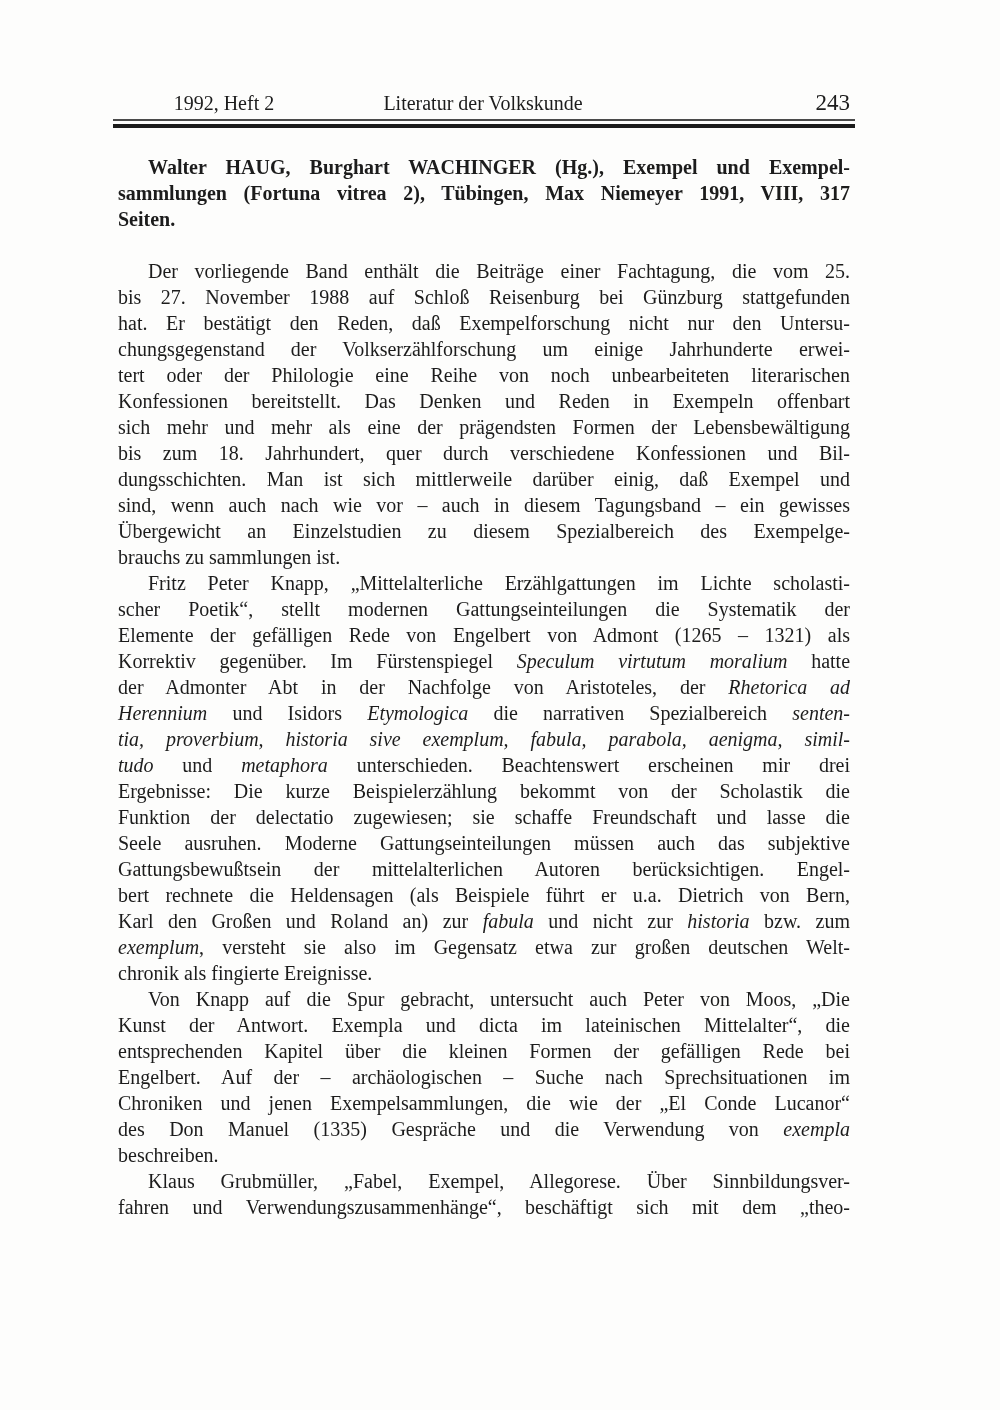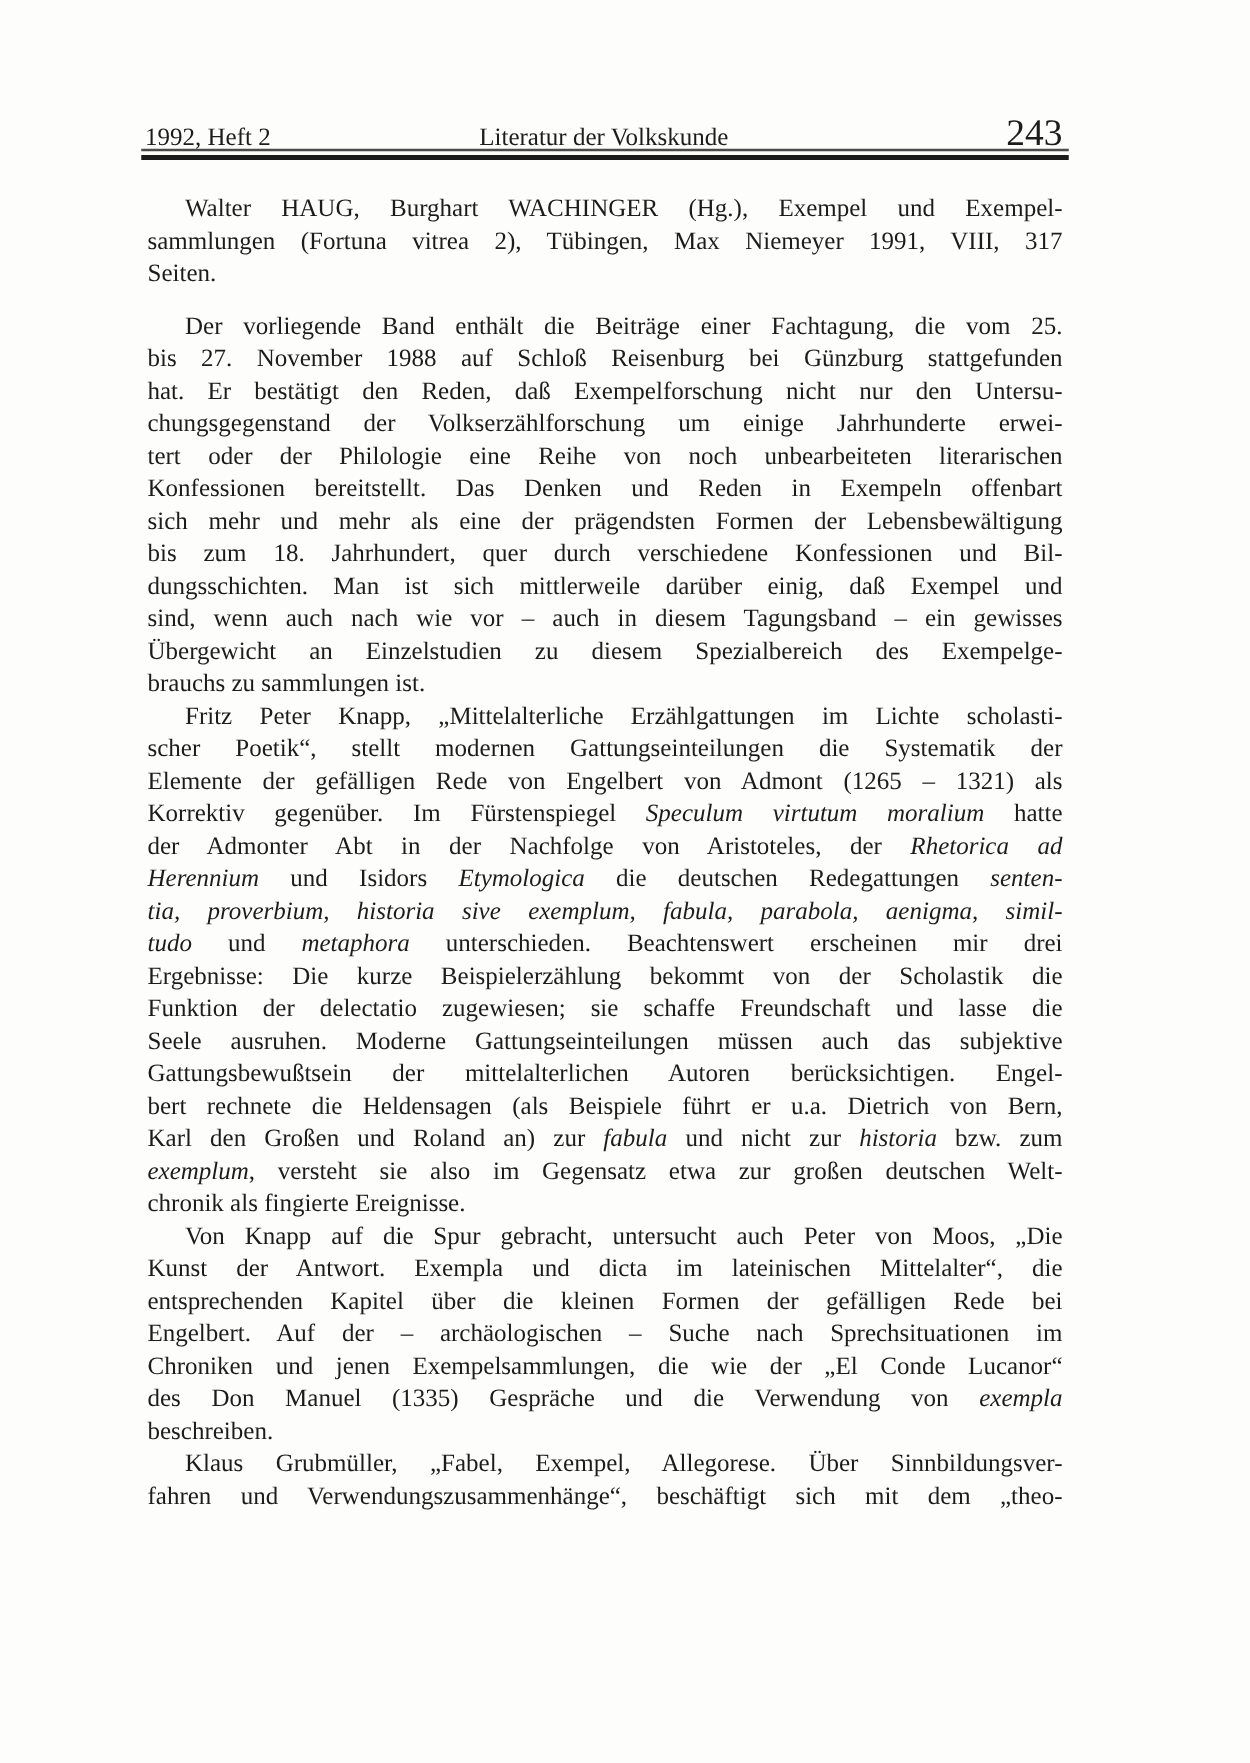--- a/index.html
+++ b/index.html
@@ -15,39 +15,39 @@
     overflow: hidden;
   }
   .running-head {
     position: absolute;
     left: 116px; top: 90px;
     width: 734px;
     display: flex;
     align-items: baseline;
     font-size: 20px;
   }
-  .running-head .rh-left  { flex: 1; text-align: left; }
+  .running-head .rh-left  { flex: 1; text-align: center; }
   .running-head .rh-center{ flex: 1.4; text-align: center; }
-  .running-head .rh-right { flex: 1; text-align: right; font-size: 30px; }
+  .running-head .rh-right { flex: 1; text-align: right; font-size: 23px; }
   .head-rule {
     position: absolute;
     left: 113px; top: 119px;
     width: 742px; height: 3px;
     border-top: 2px solid #4a4a4a;
     border-bottom: 4px solid #1b1b1b;
   }
   .body-text {
     position: absolute;
     left: 118px; top: 154px;
     width: 732px;
     font-size: 20px;
     line-height: 26px;
   }
   .paragraph { margin: 0; }
-  .paragraph.gap-after { margin-bottom: 16px; }
+  .paragraph.gap-after { margin-bottom: 26px; font-weight: bold; }
   .line {
     height: 26px;
     white-space: nowrap;
     text-align: justify;
     text-align-last: justify;
   }
   .line.no-justify { text-align: left; text-align-last: left; }
   .line.indent { padding-left: 30px; }
   em { font-style: italic; }
 </style>
@@ -83,21 +83,21 @@
         <div class="line"><span>sind, wenn auch nach wie vor – auch in diesem Tagungsband – ein gewisses</span></div>
         <div class="line"><span>Übergewicht an Einzelstudien zu diesem Spezialbereich des Exempelge-</span></div>
         <div class="line no-justify"><span>brauchs zu sammlungen ist.</span></div>
       </div>
       <div class="paragraph">
         <div class="line indent"><span>Fritz Peter Knapp, „Mittelalterliche Erzählgattungen im Lichte scholasti-</span></div>
         <div class="line"><span>scher Poetik“, stellt modernen Gattungseinteilungen die Systematik der</span></div>
         <div class="line"><span>Elemente der gefälligen Rede von Engelbert von Admont (1265 – 1321) als</span></div>
         <div class="line"><span>Korrektiv gegenüber. Im Fürstenspiegel </span><em>Speculum virtutum moralium</em><span> hatte</span></div>
         <div class="line"><span>der Admonter Abt in der Nachfolge von Aristoteles, der </span><em>Rhetorica ad</em></div>
-        <div class="line"><em>Herennium</em><span> und Isidors </span><em>Etymologica</em><span> die deutschen Redegattungen </span><em>senten-</em></div>
+        <div class="line"><em>Herennium</em><span> und Isidors </span><em>Etymologica</em><span> die narrativen Spezialbereich </span><em>senten-</em></div>
         <div class="line"><em>tia, proverbium, historia sive exemplum, fabula, parabola, aenigma, simil-</em></div>
         <div class="line"><em>tudo</em><span> und </span><em>metaphora</em><span> unterschieden. Beachtenswert erscheinen mir drei</span></div>
         <div class="line"><span>Ergebnisse: Die kurze Beispielerzählung bekommt von der Scholastik die</span></div>
         <div class="line"><span>Funktion der delectatio zugewiesen; sie schaffe Freundschaft und lasse die</span></div>
         <div class="line"><span>Seele ausruhen. Moderne Gattungseinteilungen müssen auch das subjektive</span></div>
         <div class="line"><span>Gattungsbewußtsein der mittelalterlichen Autoren berücksichtigen. Engel-</span></div>
         <div class="line"><span>bert rechnete die Heldensagen (als Beispiele führt er u.a. Dietrich von Bern,</span></div>
         <div class="line"><span>Karl den Großen und Roland an) zur </span><em>fabula</em><span> und nicht zur </span><em>historia</em><span> bzw. zum</span></div>
         <div class="line"><em>exemplum</em><span>, versteht sie also im Gegensatz etwa zur großen deutschen Welt-</span></div>
         <div class="line no-justify"><span>chronik als fingierte Ereignisse.</span></div>

